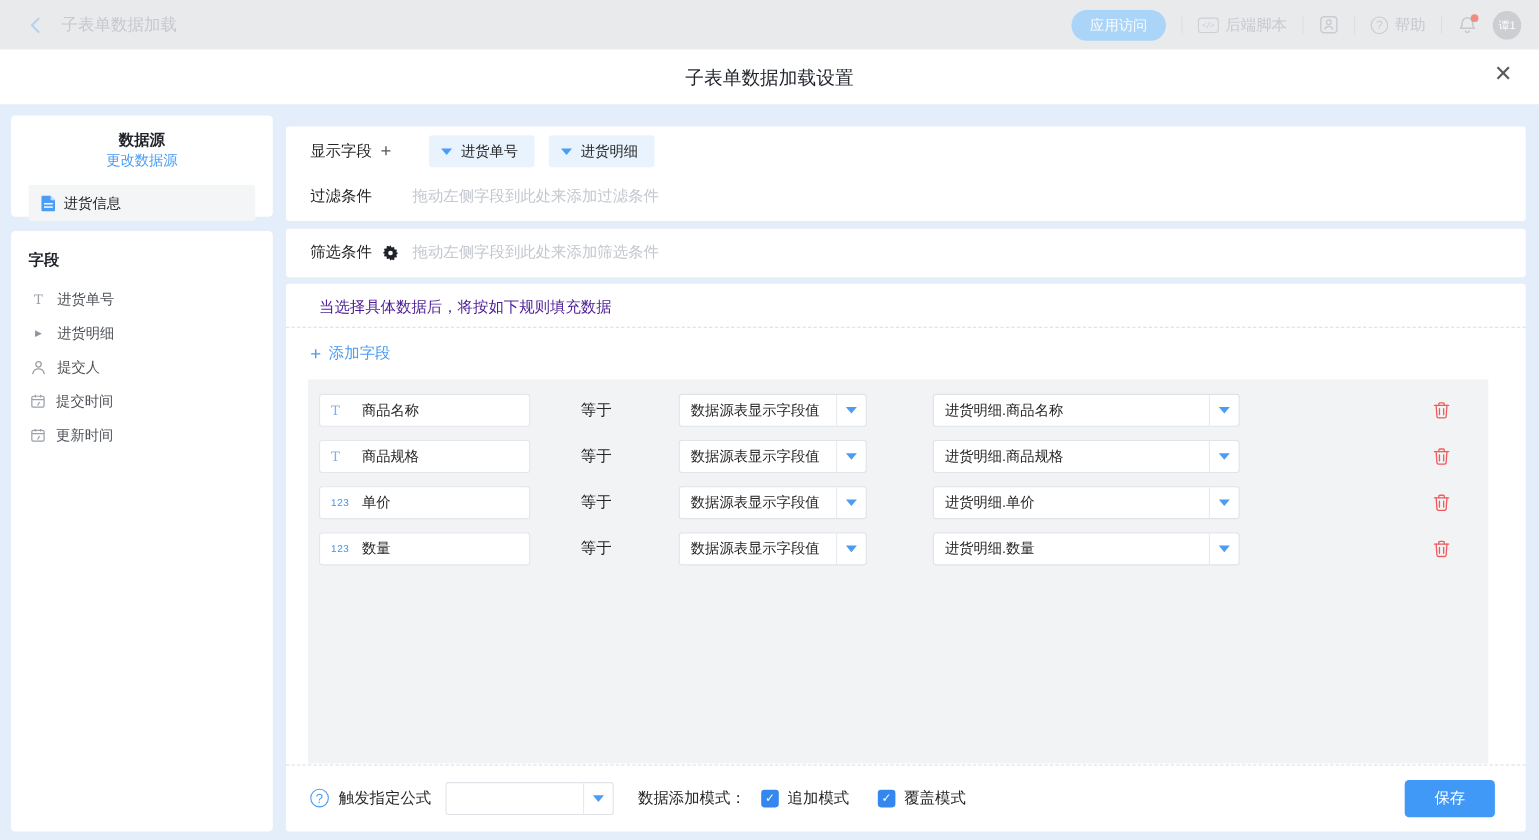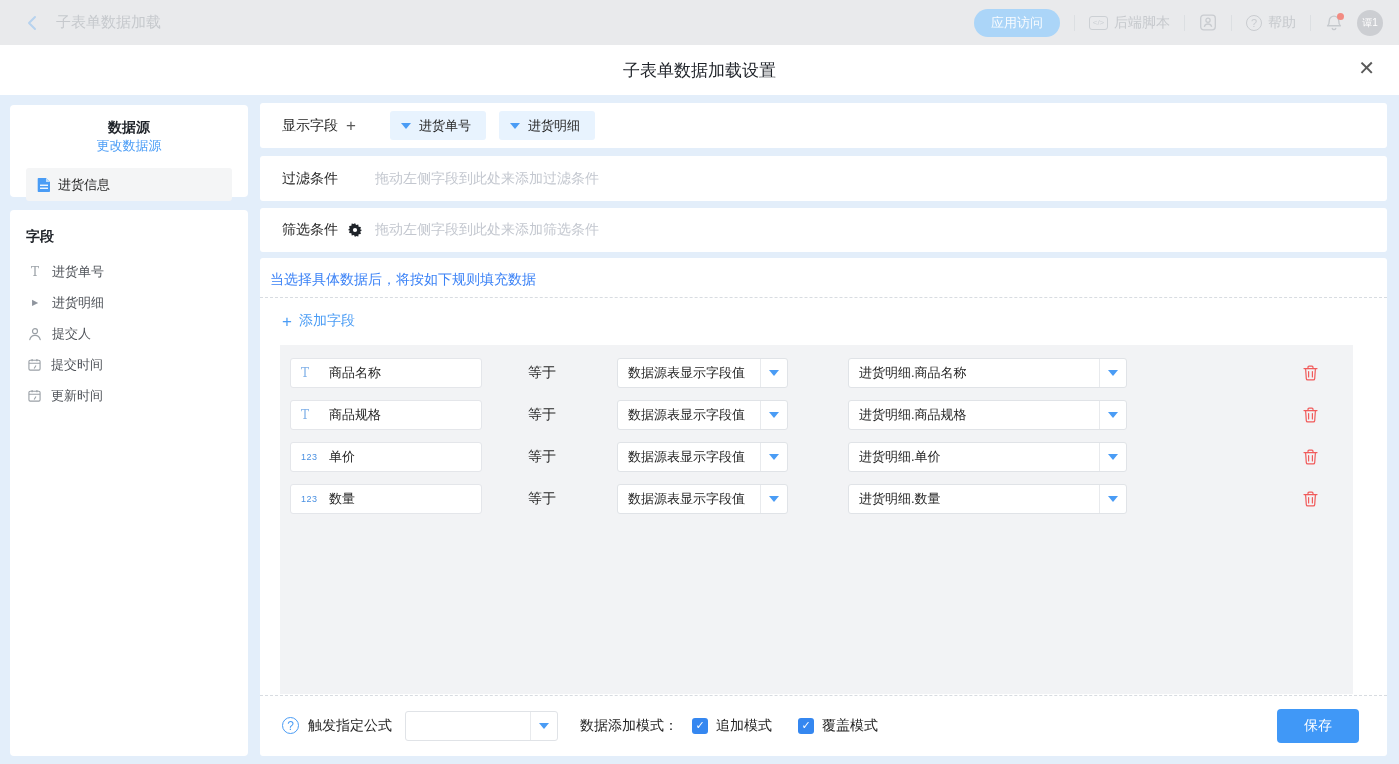--- a/index.html
+++ b/index.html
@@ -44,36 +44,36 @@
   .ds-item { margin-top:13px; height:33px; background:#f4f5f6; border-radius:3px;
     display:flex; align-items:center; gap:6px; padding:0 10px; font-size:13px; color:#262626; }
   .fields-card { left:10px; top:115px; width:238px; height:546px; padding:18px 16px; }
   .field-item { height:31px; display:flex; align-items:center; gap:10px; padding-left:2px;
     font-size:13px; color:#4e5258; cursor:pointer; }
   .fields-list { margin-top:10px; }
   .icon-T { font-family:"DejaVu Serif","Liberation Serif",serif; font-size:12px; color:#9aa0a6; width:14px; text-align:center; }
   .icon-tri { font-size:8px; color:#8f959e; width:14px; text-align:center; }
   
   .blk { position:absolute; left:260px; width:1127px; background:#fff; border-radius:3px; }
-  .blk-a { top:8px;  height:45px; }
+  .blk-a { top:20px;  height:45px; }
   .blk-b { top:61px; height:45px; }
   .blk-c { top:113px; height:44px; }
   .blk-d { top:163px; height:498px; }
   .row-label { position:absolute; left:22px; top:50%; transform:translateY(-50%);
     font-size:14px; color:#262626; display:flex; align-items:center; gap:8px; }
   .plus-sm { font-size:17px; color:#595959; font-weight:400; cursor:pointer; line-height:1; }
   .chips { position:absolute; left:130px; top:8px; display:flex; gap:13px; }
   .chip { background:#e8f3fe; border-radius:3px; height:29px; display:flex; align-items:center;
     gap:8px; padding:0 15px 0 11px; font-size:13px; color:#262626; cursor:pointer; }
   .caret { width:0; height:0; border-left:5px solid transparent; border-right:5px solid transparent;
     border-top:6px solid #4a9cf5; }
   .placeholder { position:absolute; left:115px; top:50%; transform:translateY(-50%);
     font-size:14px; color:#c3c7cf; }
   
-  .hint { position:absolute; left:10px; top:13px; font-size:14px; color:#3b82f6; }
+  .hint { position:absolute; left:30px; top:13px; font-size:14px; color:#4c1d95; }
   .dash { position:absolute; left:0; width:100%; border-top:1px dashed #d8dce1; }
   .dash-1 { top:39px; } .dash-2 { top:437px; }
   .add-field { position:absolute; left:22px; top:54px; display:flex; align-items:center; gap:7px;
     color:#4a9cf5; font-size:14px; cursor:pointer; }
   .add-plus { font-size:17px; line-height:1; }
   .gray-area { position:absolute; left:20px; top:87px; width:1073px; height:349px;
     background:#f2f3f5; }
   .map-row { position:absolute; left:0; width:100%; height:30px; }
   .field-box { position:absolute; left:10px; width:192px; height:30px; background:#fff;
     border:1px solid #e4e6ea; border-radius:3px; display:flex; align-items:center; gap:10px;

